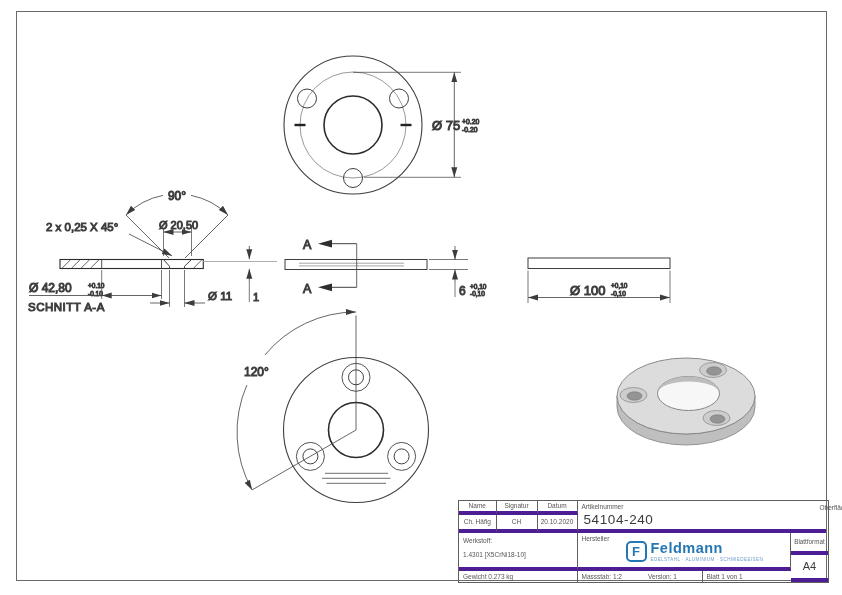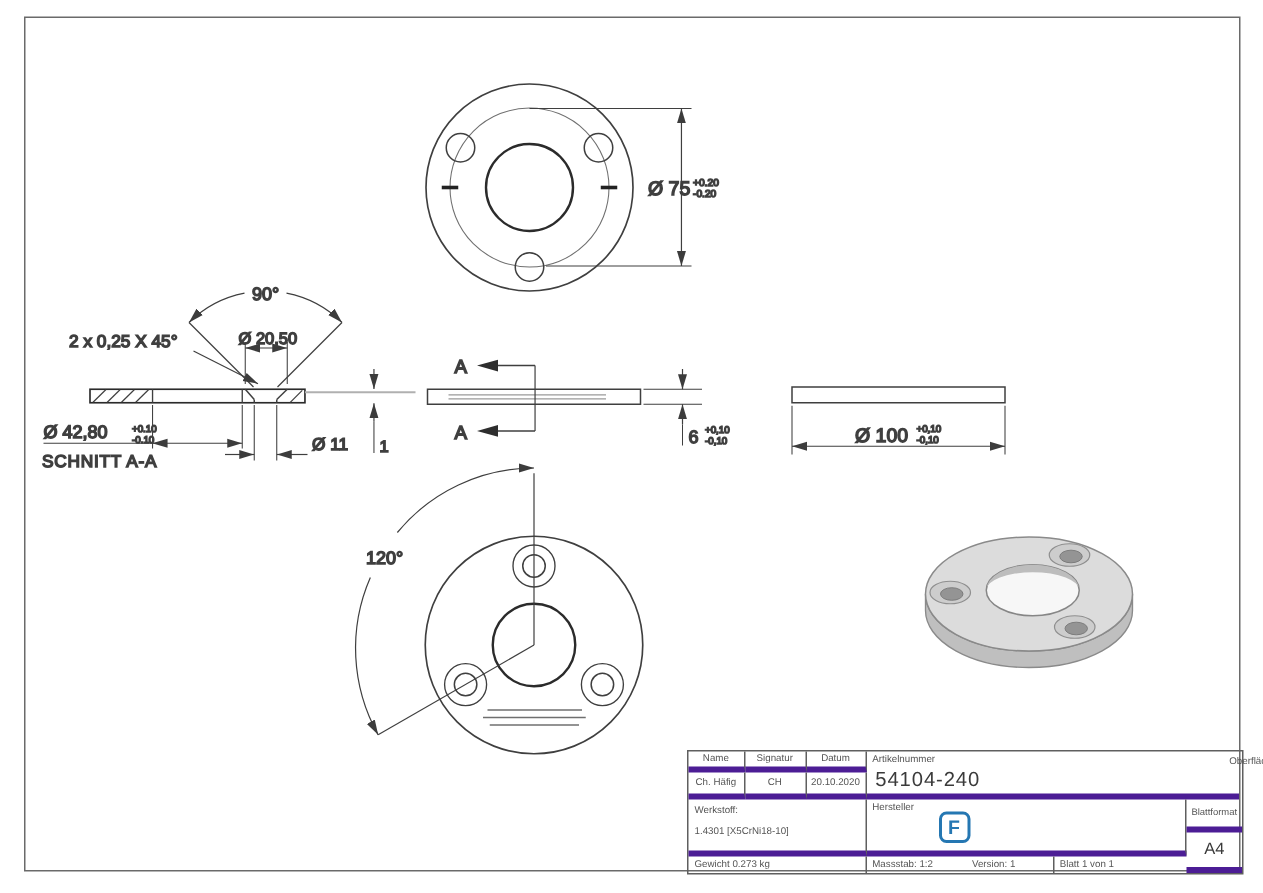--- a/index.html
+++ b/index.html
@@ -218,20 +218,24 @@
 
     <div class="cell br bb" style="left:0;top:31.5px;width:118.5px;height:38.5px;">
       <span class="wk1">Werkstoff:</span>
       <span class="wk2">1.4301 [X5CrNi18-10]</span>
     </div>
 
     <div class="cell br bb" style="left:118.5px;top:31.5px;width:213.5px;height:38.5px;">
       <span class="smalllabel">Hersteller</span>
       <div class="logo">
         <div class="logo-mark">F</div>
+        <div class="logo-txt">
+          <span class="logo-word">Feldmann</span>
+          <span class="logo-tag">EDELSTAHL · ALUMINIUM · SCHMIEDEEISEN</span>
+        </div>
       </div>
     </div>
 
     <div class="cell bb ctr" style="left:332px;top:31.5px;width:37px;height:22px;font-size:6.3px;">Blattformat</div>
     <div class="cell bb ctr a4" style="left:332px;top:53.5px;width:37px;height:27px;">A4</div>
 
     <div class="cell br lft" style="left:0;top:70px;width:118.5px;height:11px;">Gewicht 0.273 kg</div>
     <div class="cell br mstab" style="left:118.5px;top:70px;width:125px;height:11px;">
       <span>Massstab: 1:2</span>
       <span>Version: 1</span>

